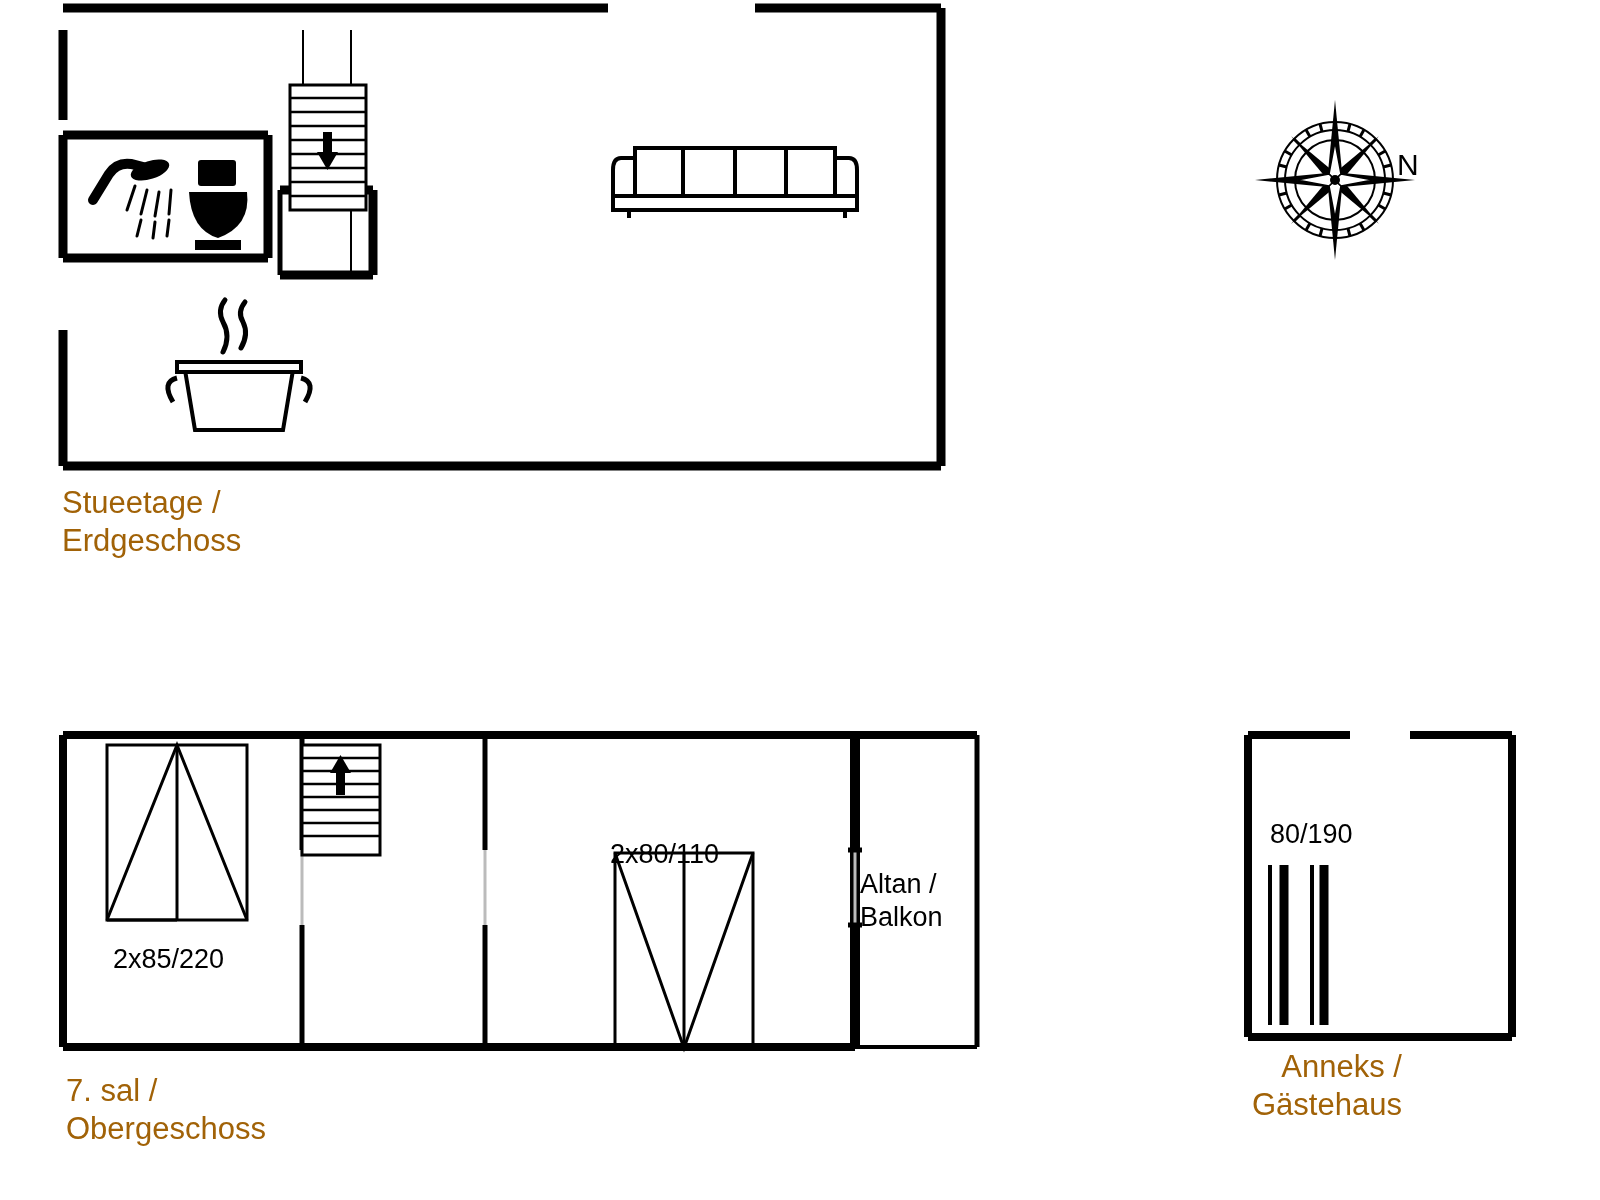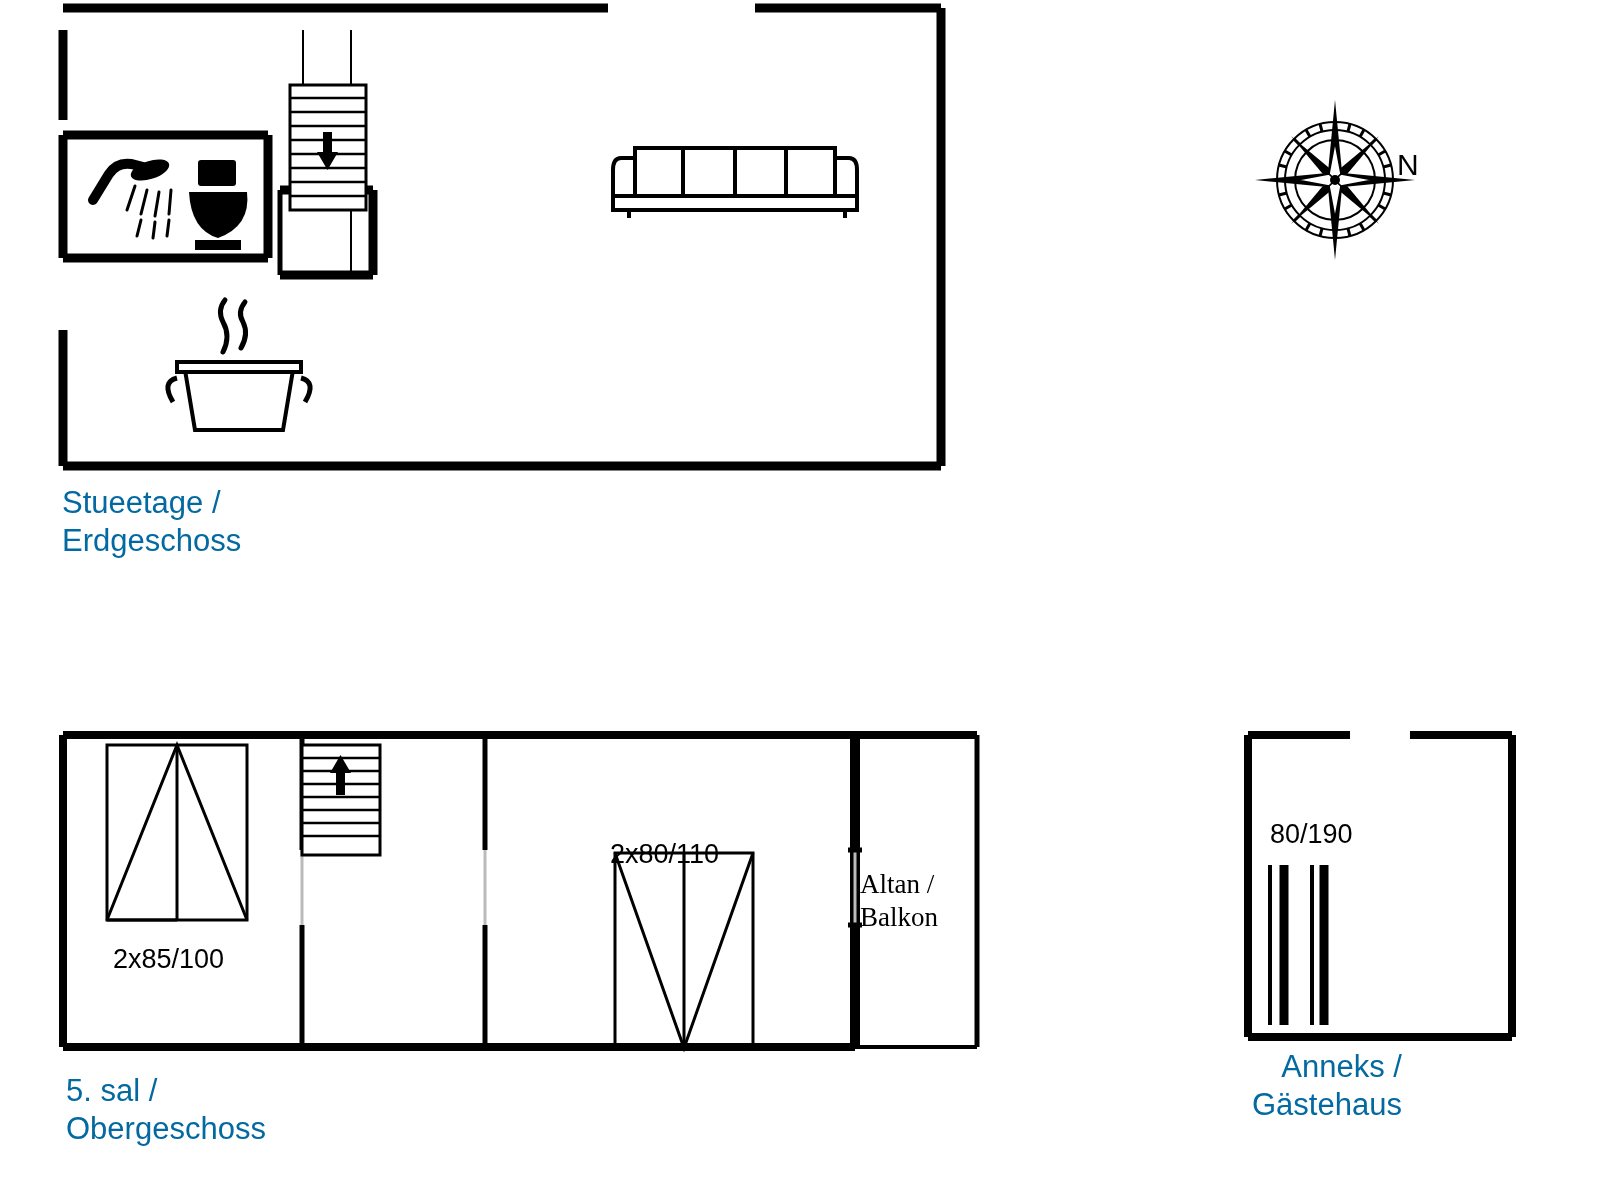--- a/index.html
+++ b/index.html
@@ -15,21 +15,21 @@
     color: #000000;
     overflow: hidden;
   }
   .plan {
     position: absolute;
   }
   .label {
     position: absolute;
     font-size: 31px;
     line-height: 38px;
-    color: #0369a1;
+    color: #a16207;
     white-space: pre;
   }
   .inline-label {
     position: absolute;
     font-size: 27px;
     line-height: 33px;
     color: #000;
     white-space: pre;
   }
   svg { display: block; }
@@ -210,25 +210,25 @@
       <line x1="629" y1="128" x2="629" y2="323"></line>
       <path d="M560 128 L629 323 L698 128"></path>
     </g>
 
     <g stroke="#000" stroke-width="5" fill="none">
       <path d="M793 125 L807 125"></path>
       <path d="M793 200 L807 200"></path>
     </g>
   </svg>
 </div>
-<div class="inline-label" style="left:113px; top:943px;">2x85/100</div>
+<div class="inline-label" style="left:113px; top:943px;">2x85/220</div>
 <div class="inline-label" style="left:610px; top:838px;">2x80/110</div>
-<div class="inline-label" style="left:860px; top:868px;font-family:Liberation Serif, serif;">Altan /
+<div class="inline-label" style="left:860px; top:868px;">Altan /
 Balkon</div>
-<div class="label" id="upper-floor-label">5. sal /
+<div class="label" id="upper-floor-label">7. sal /
 Obergeschoss</div>
 
 <div class="plan" id="annex-plan">
   <svg width="280" height="320" viewBox="0 0 280 320" xmlns="http://www.w3.org/2000/svg">
     <g fill="none" stroke="#000">
       <path d="M8 10 L110 10" stroke-width="8"></path>
       <path d="M170 10 L272 10" stroke-width="8"></path>
       <path d="M8 10 L8 312" stroke-width="8"></path>
       <path d="M272 10 L272 312" stroke-width="8"></path>
       <path d="M8 312 L272 312" stroke-width="8"></path>

